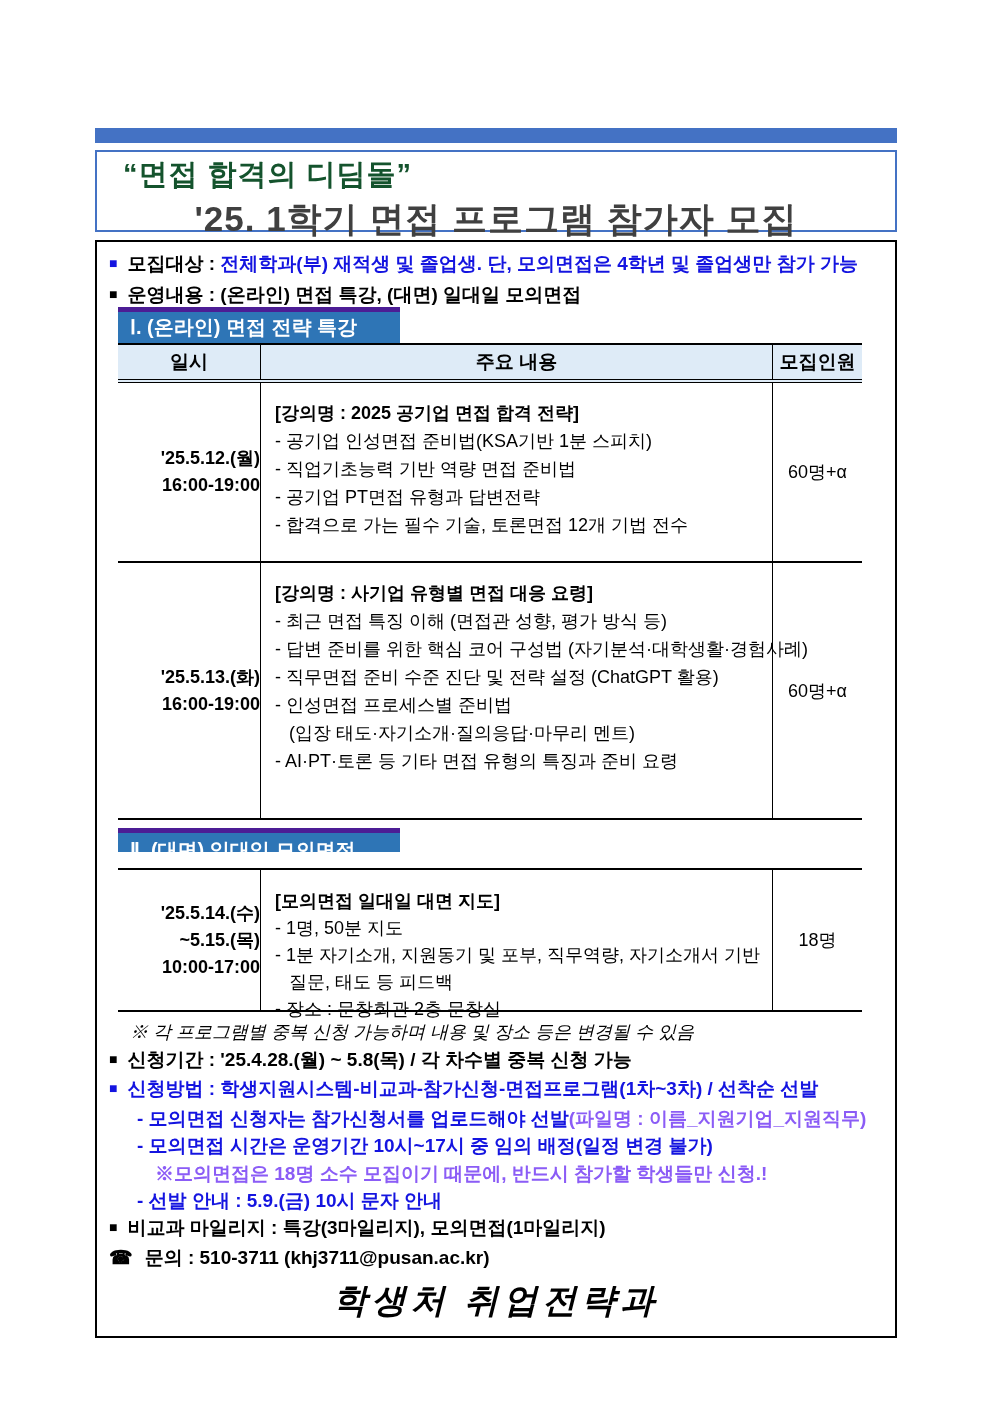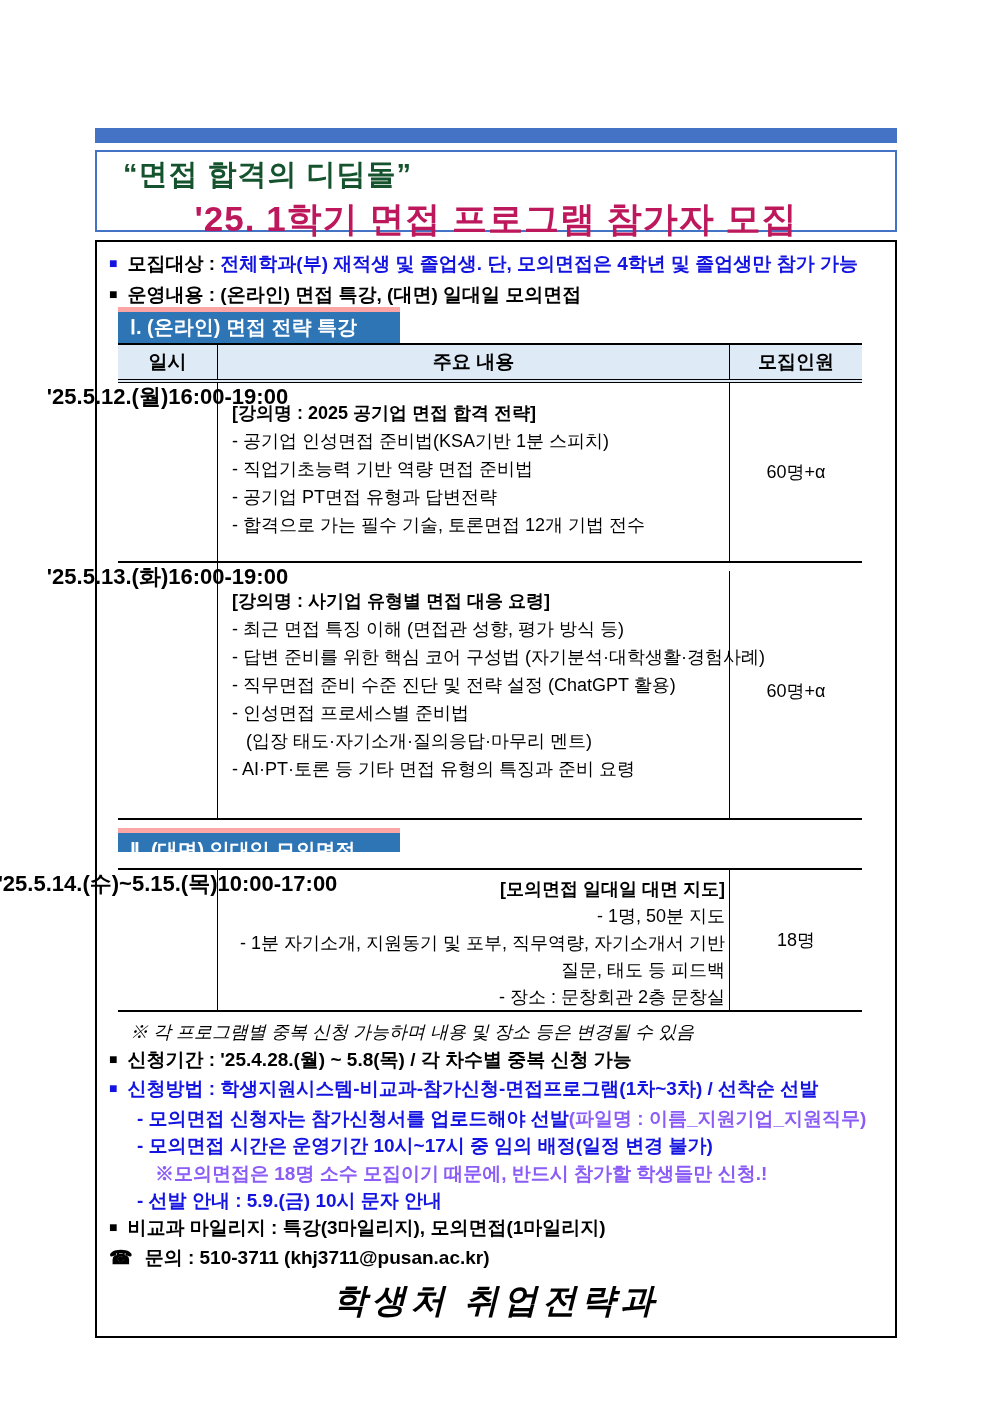--- a/index.html
+++ b/index.html
@@ -3,53 +3,53 @@
 <meta charset="utf-8">
 <style>
   html,body{margin:0;padding:0;background:#ffffff;}
   .page{
     position:relative;width:992px;height:1403px;background:#ffffff;
     font-family:"Liberation Sans",sans-serif;color:#000;overflow:hidden;
   }
   .topbar{position:absolute;left:95px;top:128px;width:802px;height:15px;background:#4472C4;}
   .banner{position:absolute;left:95px;top:150px;width:798px;height:78px;border:2px solid #4472C4;background:#fff;}
   .banner-quote{margin:3px 0 0 26px;font-size:29px;font-weight:bold;color:#14532d;letter-spacing:1px;}
-  .banner-title{text-align:center;font-size:35px;font-weight:bold;color:#be185d;letter-spacing:1px;margin-top:1px;}
+  .banner-title{text-align:center;font-size:35px;font-weight:bold;color:#404040;letter-spacing:1px;margin-top:1px;}
   .bodybox{position:absolute;left:95px;top:240px;width:798px;height:1094px;border:2px solid #000;background:#fff;}
 
   .blue{color:#1414E0;}
   .red{color:#8b5cf6;}
 
   .intro{position:absolute;left:12px;top:7px;font-size:19px;font-weight:bold;line-height:29px;white-space:nowrap;}
   .sq{font-size:14px;margin-right:10px;position:relative;top:-2px;}
 
   .tab{
-    position:absolute;left:21px;width:282px;background:#2E75B6;border-top:5px solid #fca5a5;
+    position:absolute;left:21px;width:282px;background:#2E75B6;border-top:5px solid #4c1d95;
     color:#fff;font-weight:bold;font-size:20px;padding-left:12px;box-sizing:border-box;
   }
   .tab1{top:65px;height:36px;line-height:31px;}
   .tab2{top:586px;height:24px;line-height:35px;}
 
   .tbl{position:absolute;left:21px;width:744px;}
   .tbl1{top:101px;}
   .tbl2{top:626px;}
   .trow{display:flex;box-sizing:border-box;}
   .thead{background:#DEEBF7;border-top:2px solid #000;border-bottom:4px double #000;height:40px;font-weight:bold;font-size:19px;}
   .hcell{display:flex;align-items:center;justify-content:center;}
-  .c1{width:100px;border-right:1px solid #000;box-sizing:border-box;}
+  .c1{width:143px;border-right:1px solid #000;box-sizing:border-box;}
   .c2{width:512px;border-right:1px solid #000;box-sizing:border-box;}
   .c3{flex:1;}
   .brow{border-bottom:2px solid #000;}
   .r1{height:180px;}
   .r2{height:257px;}
   .r3{border-top:2px solid #000;height:144px;}
-  .datecell{display:flex;flex-direction:row;align-items:flex-start;justify-content:center;font-weight:bold;font-size:22px;line-height:27px;white-space:nowrap;}
+  .datecell{display:flex;flex-direction:column;align-items:flex-end;justify-content:center;font-weight:bold;font-size:18px;line-height:27px;white-space:nowrap;}
   .contentcell{padding:16px 4px 0 14px;font-size:18px;line-height:28px;white-space:nowrap;}
-  .contentcell.mid{margin-top:8px;}
-  .contentcell.tight{padding-top:6px;line-height:27px;text-align:right;}
+  .contentcell.mid{}
+  .contentcell.tight{padding-top:18px;line-height:27px;}
   .ctitle{font-weight:bold;}
   .citem.cont{padding-left:14px;}
   .capcell{display:flex;align-items:center;justify-content:center;font-size:18px;}
 
   .fnote{position:absolute;left:33px;top:778px;font-size:18px;white-space:nowrap;font-style:italic;}
 
   .details{position:absolute;left:12px;top:804px;font-size:19px;font-weight:bold;line-height:27.4px;white-space:nowrap;}
   .ind1{padding-left:28px;}
   .ind2{padding-left:46px;}
   .phone{margin-right:12px;}

